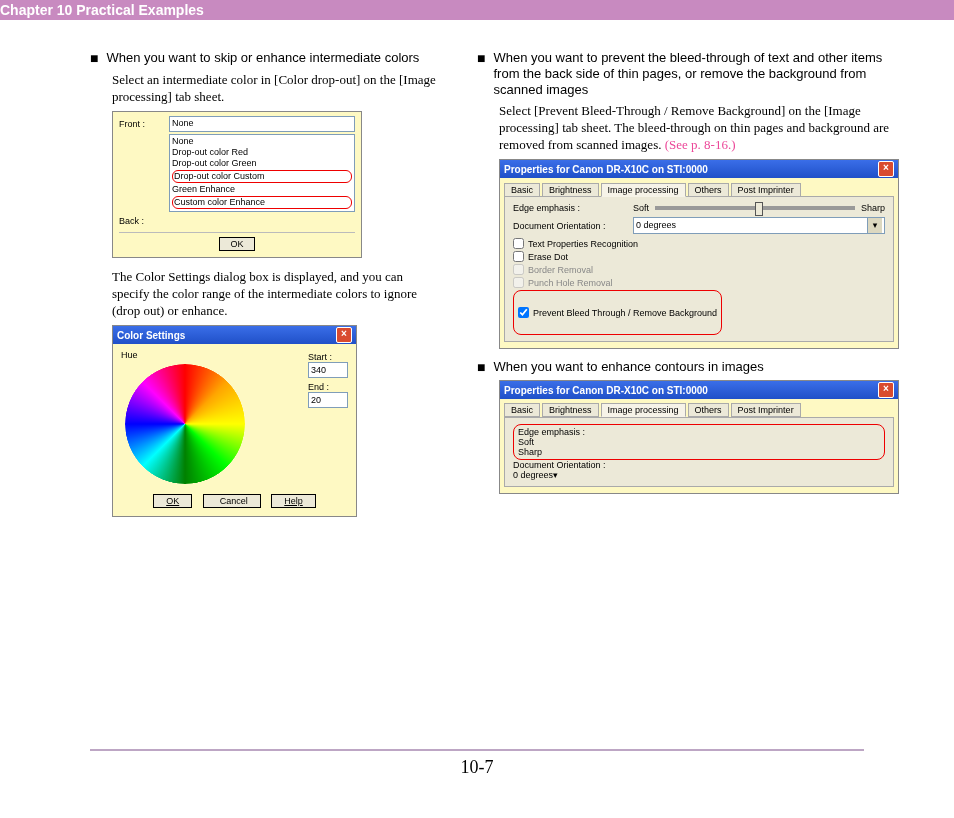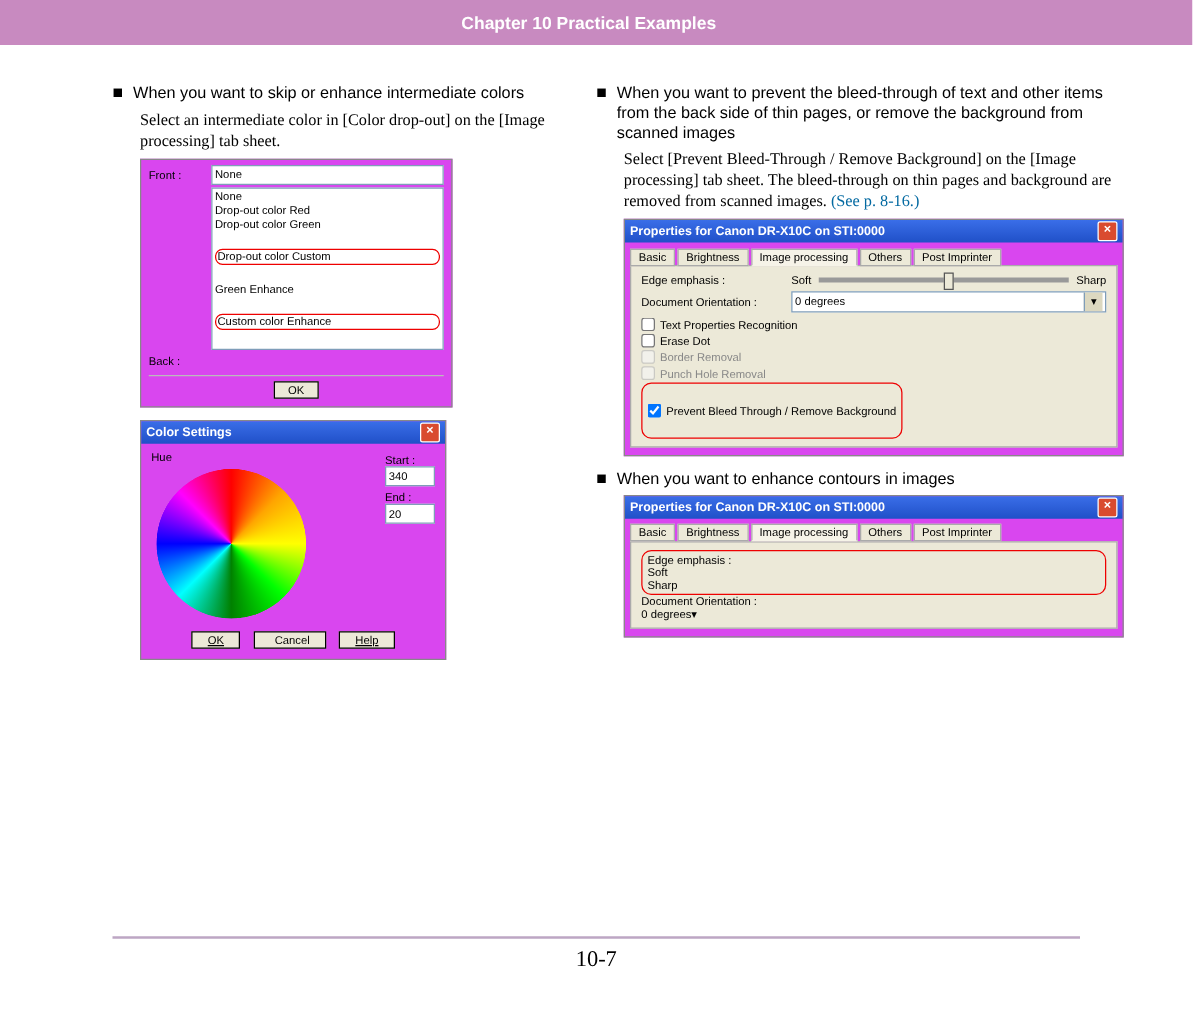--- a/index.html
+++ b/index.html
@@ -6,25 +6,25 @@
     margin: 0;
     padding: 0;
     font-family: "Times New Roman", Times, serif;
     background: #fff;
     width: 954px;
     height: 818px;
     position: relative;
     color: #000;
   }
   .header-bar {
-    height: 36px;
+    height: 20px;
     background: #c88ac0;
     display: flex;
     align-items: center;
-    justify-content: center;
+    justify-content: flex-start;
     padding-right: 12px;
   }
   .header-bar .title {
     color: #fff;
     font-family: Arial, Helvetica, sans-serif;
     font-weight: bold;
     font-size: 14px;
   }
   .content {
     display: flex;
@@ -50,44 +50,44 @@
     font-family: Arial, Helvetica, sans-serif;
     font-weight: normal;
     font-size: 13px;
     line-height: 16px;
   }
   .body-text {
     margin-left: 22px;
     line-height: 17px;
     margin-bottom: 6px;
   }
-  .body-text .link { color: #0369a1; }
+  .body-text .link { color: #ec4899; }
   .fig {
     margin-left: 22px;
     border: 1px solid #888;
-    background: #d946ef;
+    background: #fef9c3;
     font-family: Tahoma, Arial, sans-serif;
     font-size: 9px;
     color: #000;
     box-sizing: border-box;
     margin-bottom: 10px;
   }
   .fig1 { width: 250px; padding: 4px 6px 6px 6px; }
   .fig1 .row { display:flex; align-items:center; margin-bottom:2px; }
   .fig1 .lbl { width: 50px; }
   .fig1 select, .fig1 .dropdownish {
     flex:1; font-size:9px; height:14px; line-height:12px;
     border:1px solid #7f9db9; background:#fff; padding:0 2px;
   }
   .fig1 .listbox {
     margin-left:50px; border:1px solid #7f9db9; background:#fff;
     padding:1px 2px;
   }
   .fig1 .listbox div { line-height:11px; }
-  .fig1 .redbox { border:1.5px solid #e00; border-radius:6px; padding:0 1px; margin:14px 0;}
+  .fig1 .redbox { border:1.5px solid #e00; border-radius:6px; padding:0 1px; margin:1px 0;}
   .fig1 .btn, .fig2 .btn {
     display:inline-block; border:1px solid #000000; background:#ece9d8;
     font-size:9px; padding:1px 10px; text-align:center;
   }
 
   .fig2 { width: 245px; padding:0; }
   .titlebar {
     display:flex; justify-content:space-between; align-items:center;
     height:18px; padding:0 4px;
     background: linear-gradient(#3a6ee8,#2050c8);
@@ -175,20 +175,21 @@
         <div class="redbox">Custom color Enhance</div>
       </div>
       <div class="row" style="margin-top:4px;">
         <span class="lbl">Back :</span>
       </div>
       <div style="text-align:center; margin-top:6px; border-top:1px solid #bbb; padding-top:4px;">
         <span class="btn">OK</span>
       </div>
     </div>
 
+    <div class="body-text">The Color Settings dialog box is displayed, and you can specify the color range of the intermediate colors to ignore (drop out) or enhance.</div>
 
     <div class="fig fig2" style="position:relative;">
       <div class="titlebar">
         <span>Color Settings</span>
         <span class="closebox">×</span>
       </div>
       <div class="fig2-body">
         <div>Hue</div>
         <div class="wheel"></div>
         <div class="fig2-inputs">

